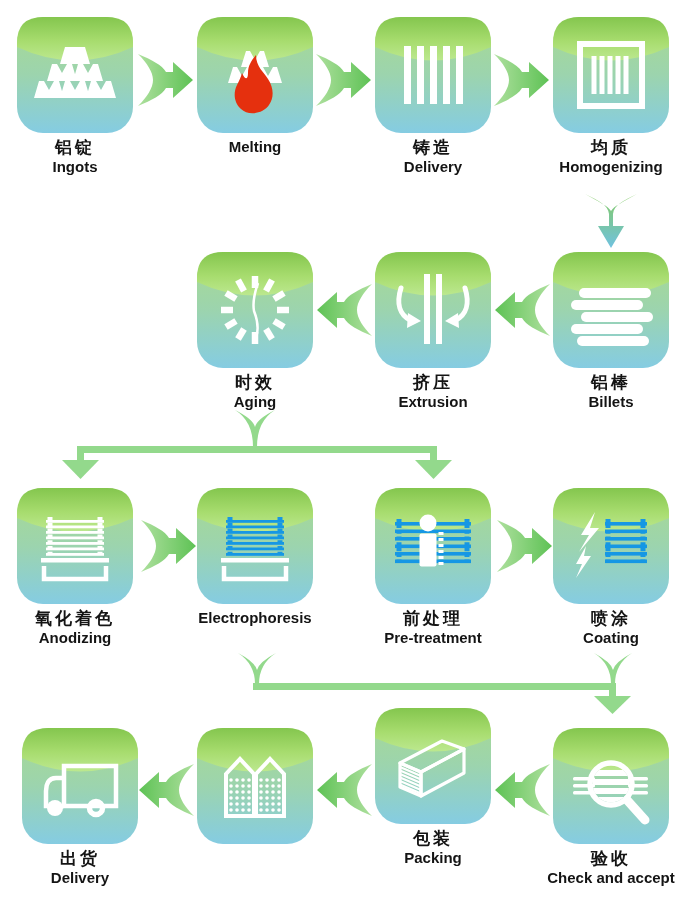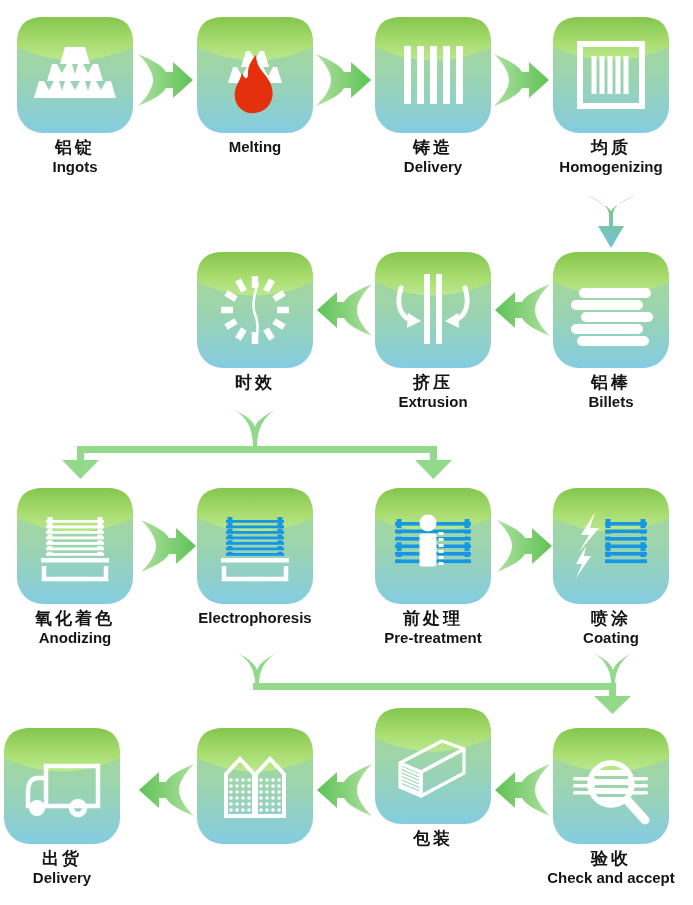--- a/index.html
+++ b/index.html
@@ -207,20 +207,21 @@
           <line x1="47" y1="77" x2="41" y2="87"></line>
         <line x1="39" y1="69" x2="29" y2="75"></line>
           <line x1="36" y1="58" x2="24" y2="58"></line>
         <line x1="39" y1="47" x2="29" y2="41"></line>
           <line x1="47" y1="39" x2="41" y2="28"></line>
         <path d="M61,31 Q55,48 57,59 Q63,74 59,86" fill="none" stroke-width="2.5"></path>
       </g>
     </svg>
     <div class="label">
       <div class="zh">时效</div>
+      <div class="en">Aging</div>
     </div>
   </div>
 
   <div class="node" style="left:17px;top:488px">
     <svg class="tile" viewBox="0 0 116 116">
       <rect width="116" height="116" rx="26" fill="url(#gBody)"></rect>
       <path d="M0,30 L0,26 Q0,0 26,0 L90,0 Q116,0 116,26 L116,30 Q58,57 0,30 Z" fill="url(#gCap)"></path>
       <g>
         <g fill="#ffffff">
           <rect x="29" y="32" width="58" height="2.8"></rect>
@@ -310,21 +311,21 @@
           <path d="M33,58 L23,76 L29,76 L23,90 L38,68 L31,68 Z"></path>
         </g>
       </g>
     </svg>
     <div class="label">
       <div class="zh">喷涂</div>
       <div class="en">Coating</div>
     </div>
   </div>
 
-  <div class="node" style="left:4px;top:728px">
+  <div class="node" style="left:22px;top:728px">
     <svg class="tile" viewBox="0 0 116 116">
       <rect width="116" height="116" rx="26" fill="url(#gBody)"></rect>
       <path d="M0,30 L0,26 Q0,0 26,0 L90,0 Q116,0 116,26 L116,30 Q58,57 0,30 Z" fill="url(#gCap)"></path>
       <g>
         <rect x="42" y="38" width="52" height="40" fill="none" stroke="#ffffff" stroke-width="4.5"></rect>
         <path d="M42,50 H34 C26,50 24,57 24,63 V78 H42" fill="none" stroke="#ffffff" stroke-width="4.5"></path>
         <circle cx="33" cy="80" r="8" fill="#ffffff"></circle>
         <circle cx="74" cy="80" r="6.5" fill="none" stroke="#ffffff" stroke-width="5.5"></circle>
       </g>
     </svg>
@@ -408,20 +409,21 @@
             <path d="M25,62.5 L46,71.5"></path>
             <path d="M25,66 L46,75"></path>
           <path d="M25,69.5 L46,78.5"></path>
             <path d="M25,73 L46,82"></path>
             <path d="M25,76.5 L46,85.5"></path>
         </g>
       </g>
     </svg>
     <div class="label">
       <div class="zh">包装</div>
+      <div class="en">Packing</div>
     </div>
   </div>
 
   <div class="node" style="left:553px;top:728px">
     <svg class="tile" viewBox="0 0 116 116">
       <rect width="116" height="116" rx="26" fill="url(#gBody)"></rect>
       <path d="M0,30 L0,26 Q0,0 26,0 L90,0 Q116,0 116,26 L116,30 Q58,57 0,30 Z" fill="url(#gCap)"></path>
       <g>
         <g fill="#ffffff">
           <rect x="20" y="49" width="22" height="3.5" rx="1.5"></rect>

